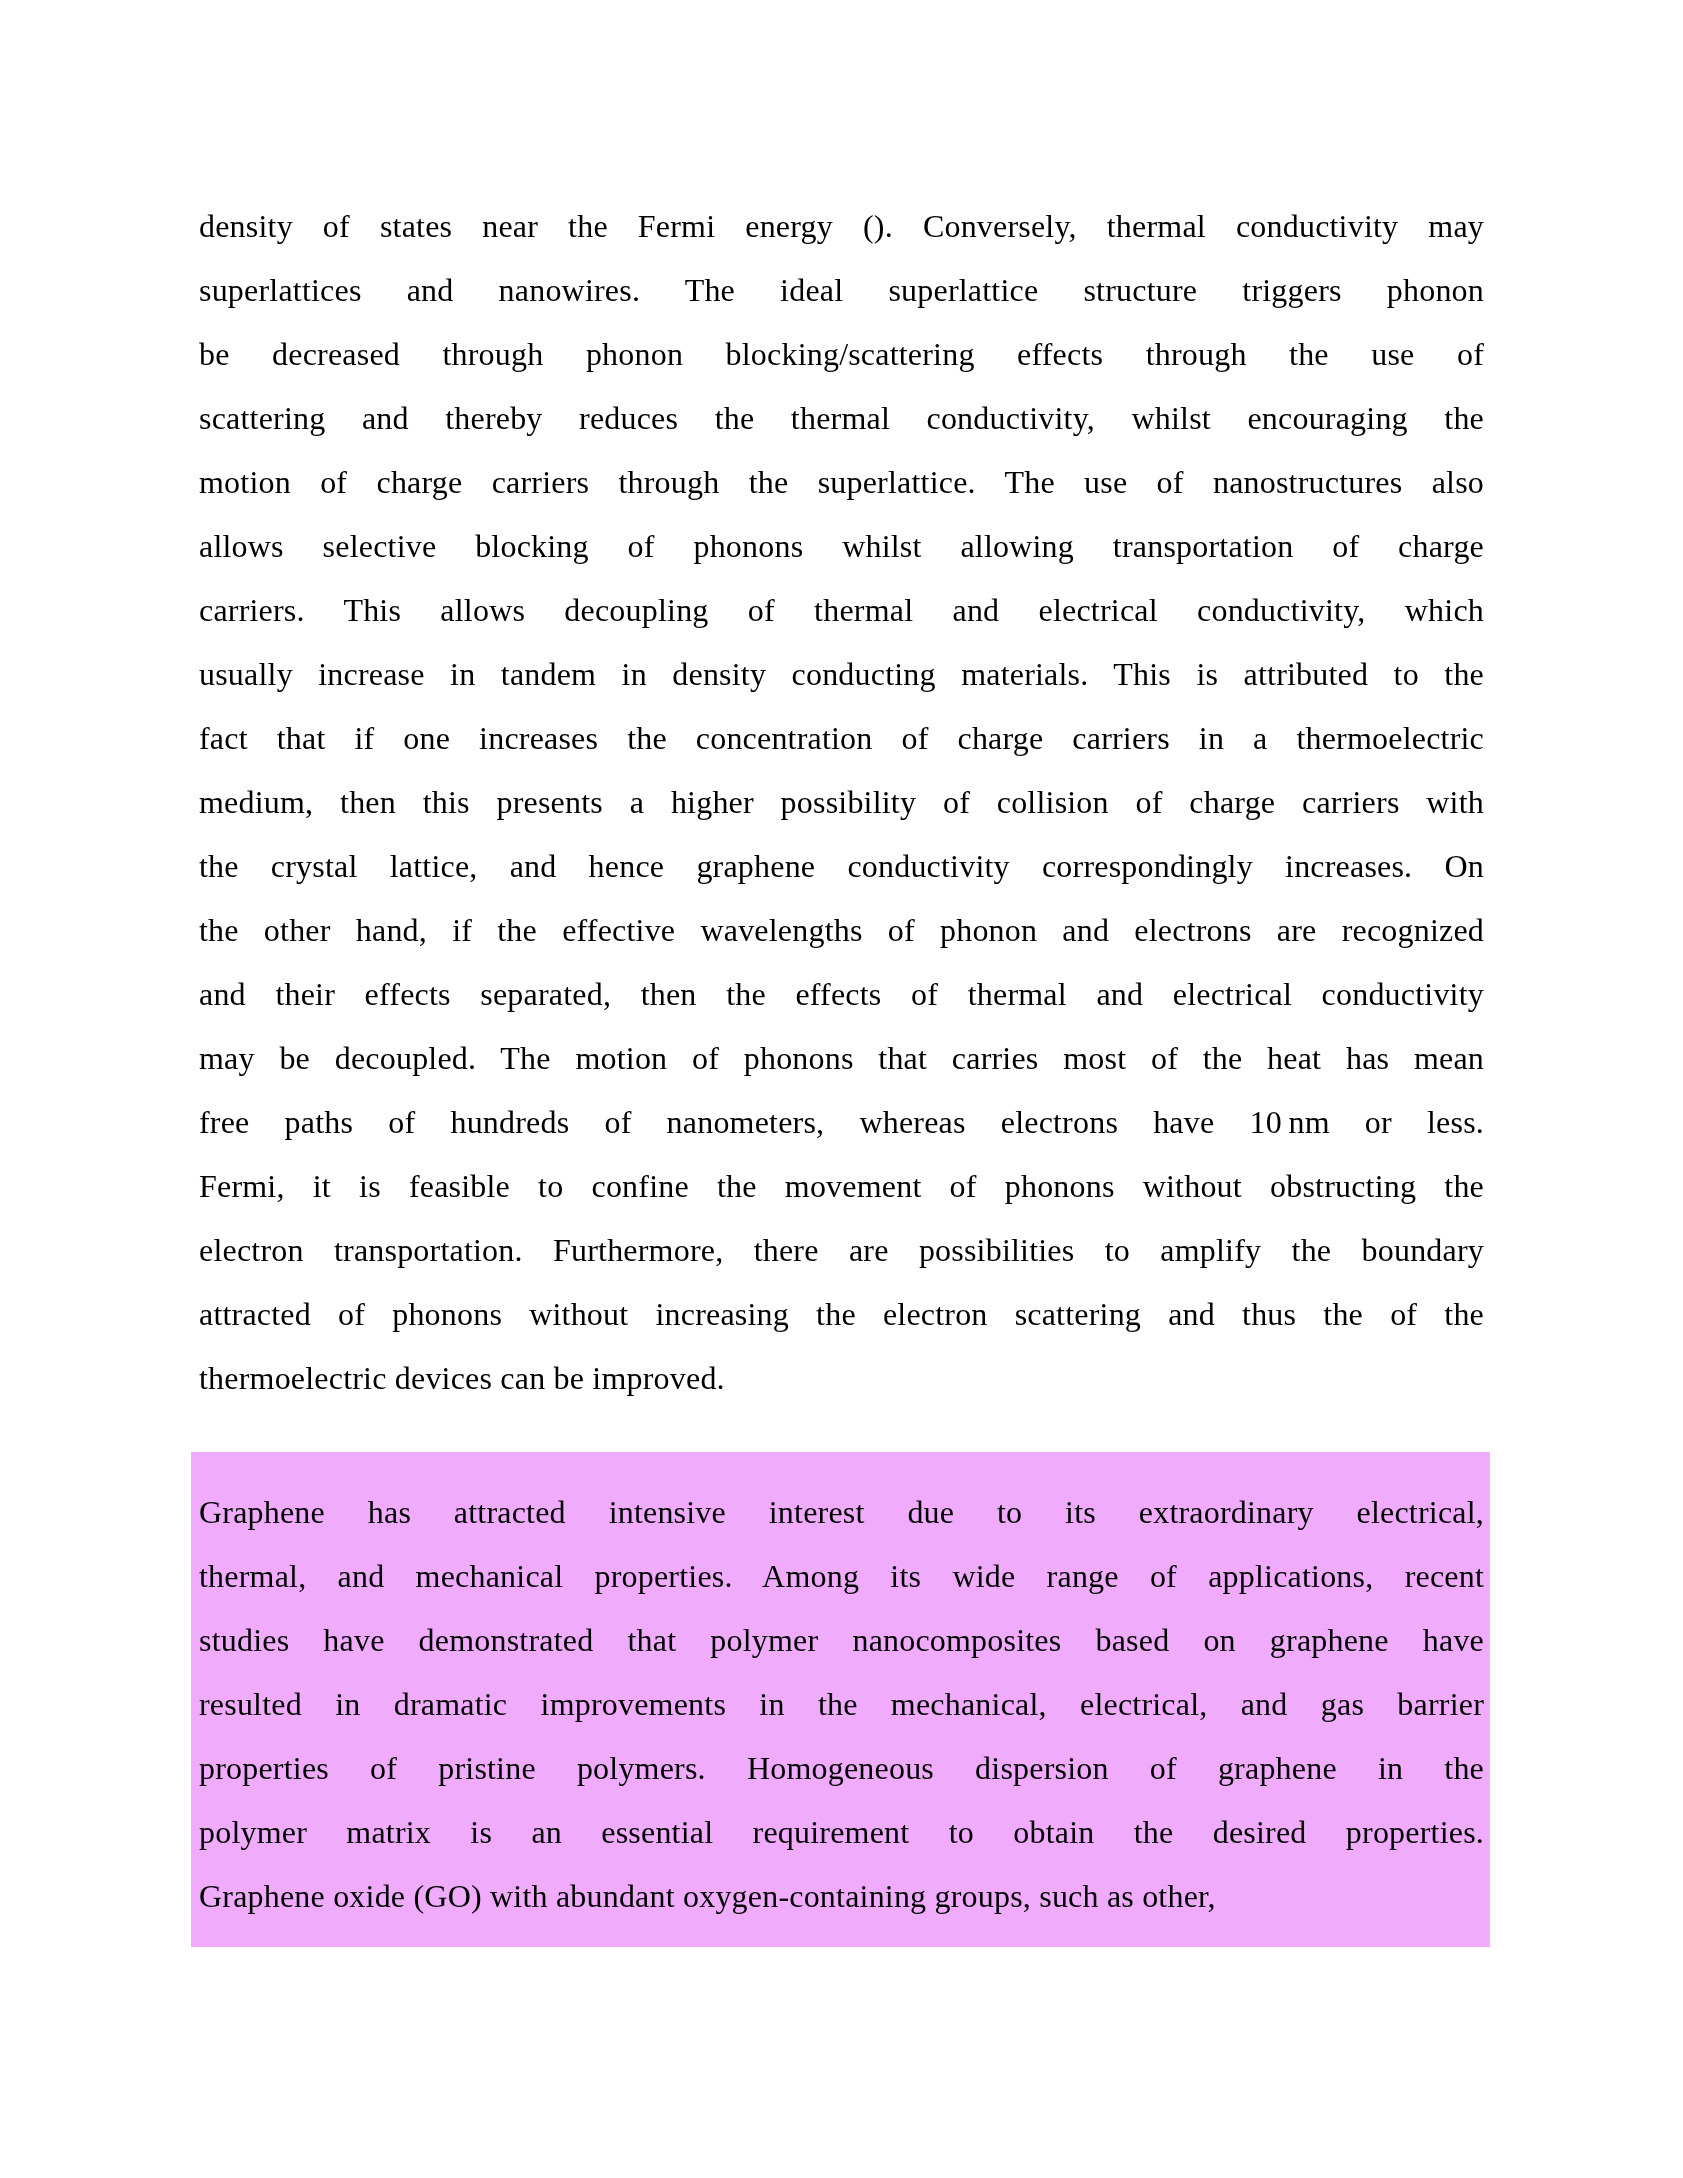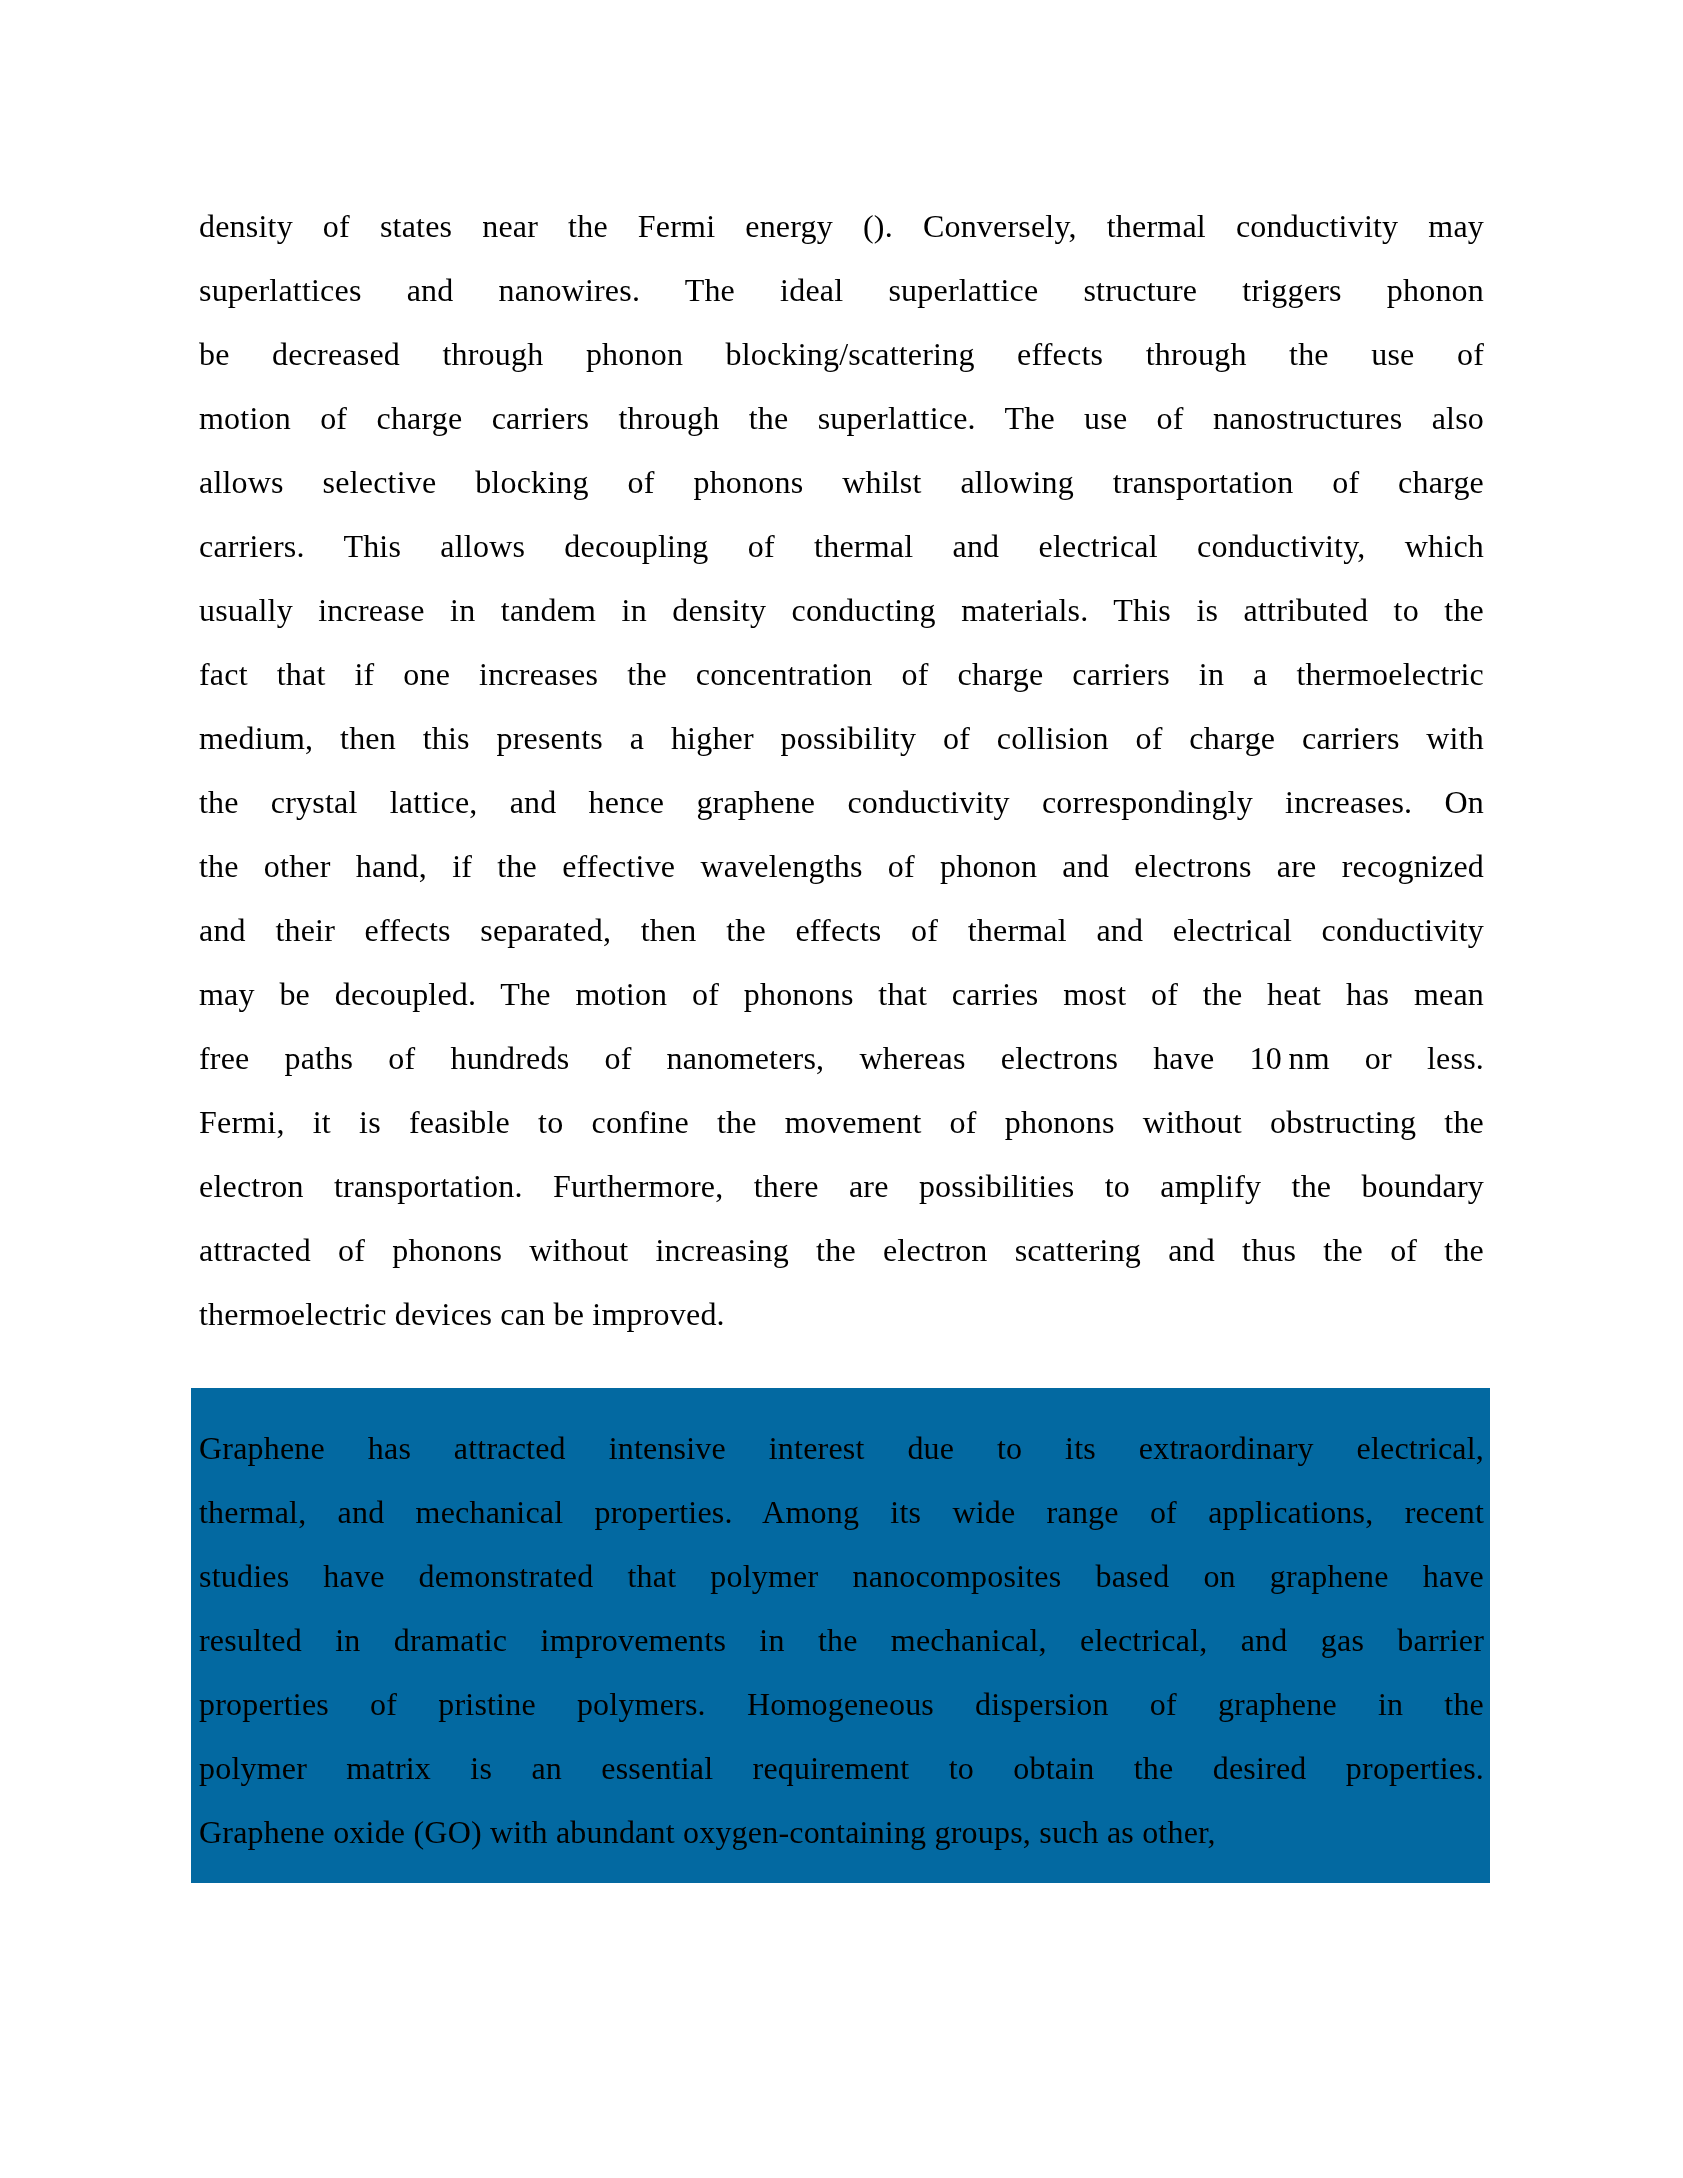--- a/index.html
+++ b/index.html
@@ -49,37 +49,38 @@
 </style>
 </head>
 <body>
 
 <div class="page">
   <div class="content">
     <div class="para para1">
         <div class="line">density of states near the Fermi energy (). Conversely, thermal conductivity may</div>
         <div class="line">superlattices and nanowires. The ideal superlattice structure triggers phonon</div>
         <div class="line">be decreased through phonon blocking/scattering effects through the use of</div>
+        <div class="line">scattering and thereby reduces the thermal conductivity, whilst encouraging the</div>
         <div class="line">motion of charge carriers through the superlattice. The use of nanostructures also</div>
         <div class="line">allows selective blocking of phonons whilst allowing transportation of charge</div>
         <div class="line">carriers. This allows decoupling of thermal and electrical conductivity, which</div>
         <div class="line">usually increase in tandem in density conducting materials. This is attributed to the</div>
         <div class="line">fact that if one increases the concentration of charge carriers in a thermoelectric</div>
         <div class="line">medium, then this presents a higher possibility of collision of charge carriers with</div>
         <div class="line">the crystal lattice, and hence graphene conductivity correspondingly increases. On</div>
         <div class="line">the other hand, if the effective wavelengths of phonon and electrons are recognized</div>
         <div class="line">and their effects separated, then the effects of thermal and electrical conductivity</div>
         <div class="line">may be decoupled. The motion of phonons that carries most of the heat has mean</div>
         <div class="line">free paths of hundreds of nanometers, whereas electrons have 10 nm or less.</div>
         <div class="line">Fermi, it is feasible to confine the movement of phonons without obstructing the</div>
         <div class="line">electron transportation. Furthermore, there are possibilities to amplify the boundary</div>
         <div class="line">attracted of phonons without increasing the electron scattering and thus the of the</div>
         <div class="line last">thermoelectric devices can be improved.</div>
       </div>
-    <div class="para para2" style="background: #0369a1;">
+    <div class="para para2" style="background: #f0abfc;">
         <div class="line">Graphene has attracted intensive interest due to its extraordinary electrical,</div>
         <div class="line">thermal, and mechanical properties. Among its wide range of applications, recent</div>
         <div class="line">studies have demonstrated that polymer nanocomposites based on graphene have</div>
         <div class="line">resulted in dramatic improvements in the mechanical, electrical, and gas barrier</div>
         <div class="line">properties of pristine polymers. Homogeneous dispersion of graphene in the</div>
         <div class="line">polymer matrix is an essential requirement to obtain the desired properties.</div>
         <div class="line last">Graphene oxide (GO) with abundant oxygen-containing groups, such as other,</div>
       </div>
   </div>
 </div>

